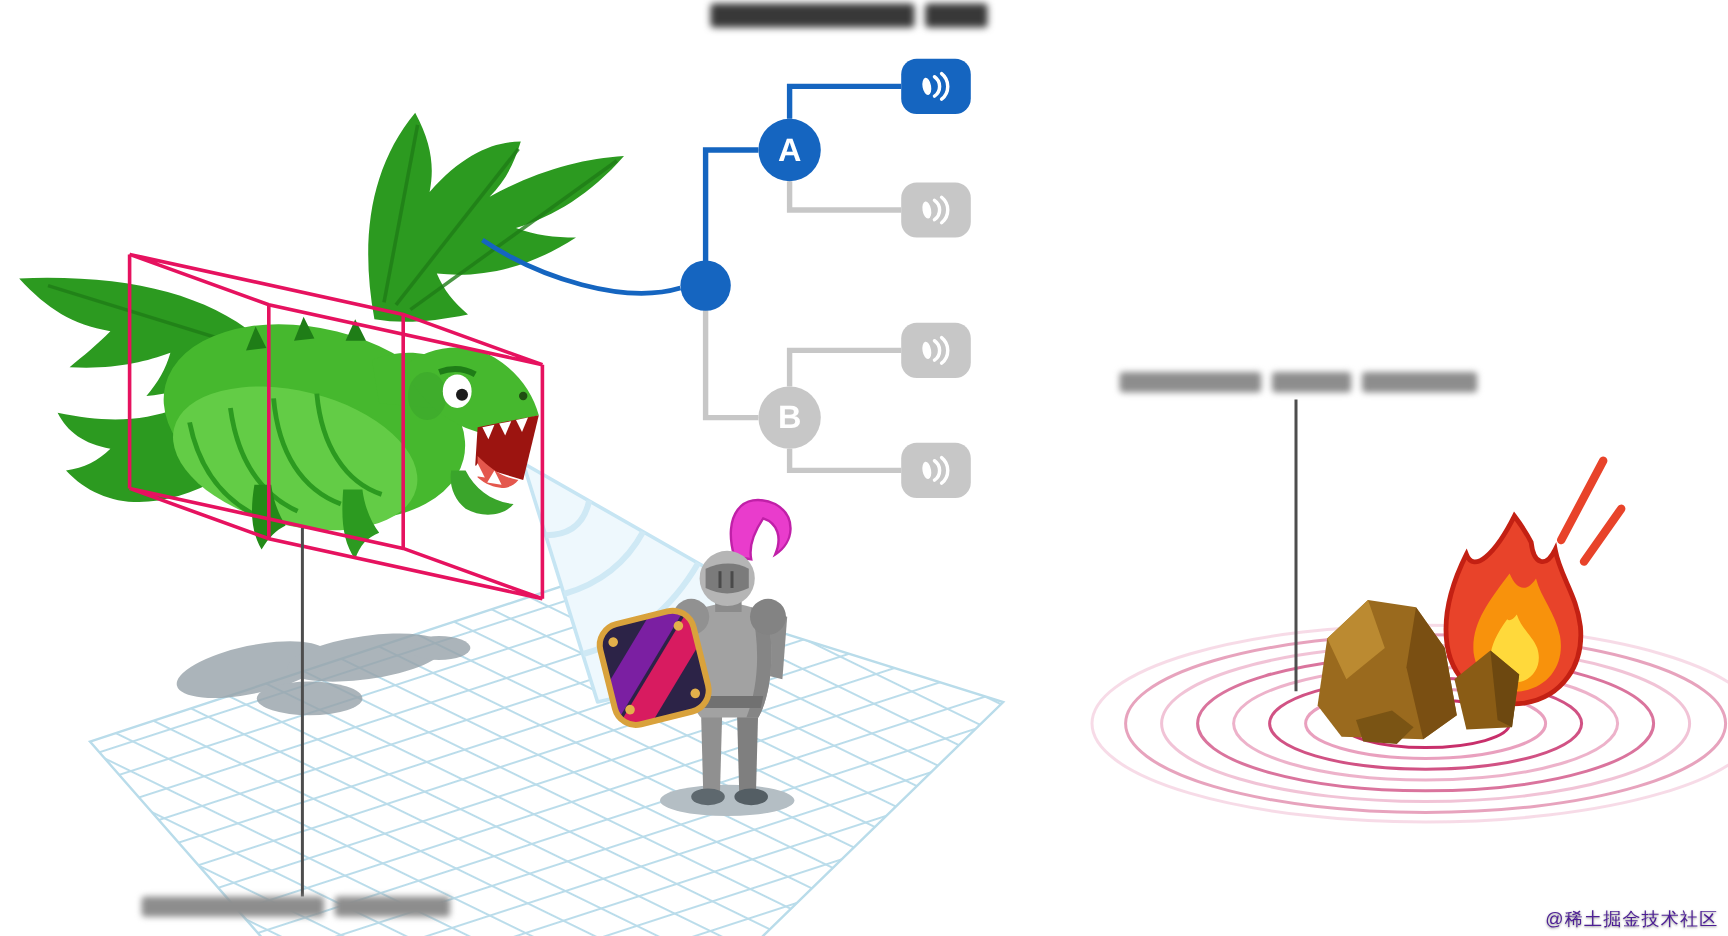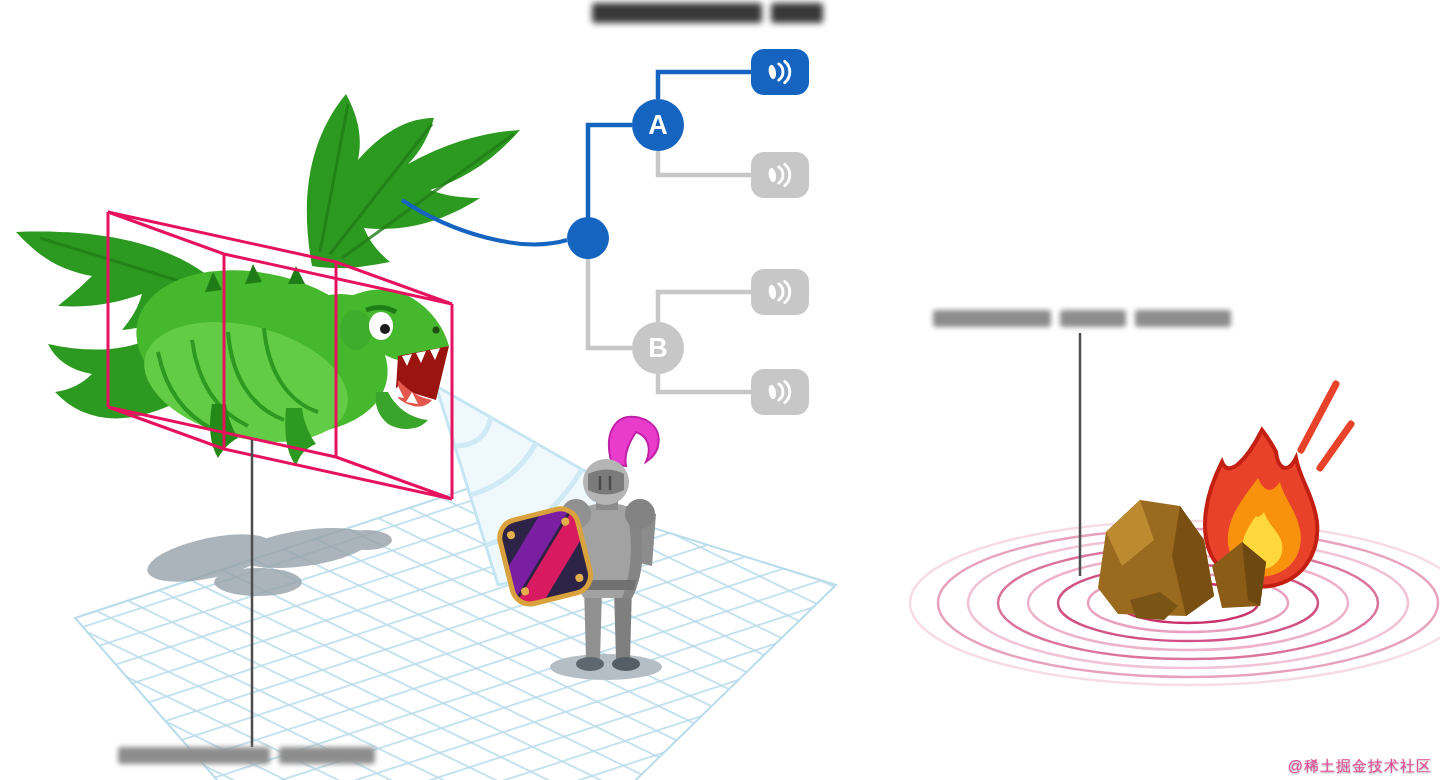--- a/index.html
+++ b/index.html
@@ -3,21 +3,21 @@
 <meta charset="utf-8">
 <style>
   html,body{margin:0;padding:0;background:#fff;}
   .canvas{position:relative;width:1440px;height:780px;background:#ffffff;overflow:hidden;
           font-family:"Liberation Sans", sans-serif;}
   .scene-svg{position:absolute;left:0;top:0;}
   .redact{position:absolute;display:flex;gap:9px;filter:blur(3px);}
   .redact .bar{height:20px;border-radius:3px;background:#383838;}
   .redact.light{filter:blur(2.5px);}
   .redact.light .bar{height:17px;background:#8d8d8d;}
-  .watermark{position:absolute;right:8px;bottom:4px;color:#ec4899;font-size:15px;
+  .watermark{position:absolute;right:8px;bottom:4px;color:#4c1d95;font-size:15px;
              letter-spacing:1px;text-shadow:0 1px 2px rgba(0,0,0,.45);}
 </style>
 </head>
 <body>
 
 <div class="canvas">
 
 <svg class="scene-svg" width="1440" height="780" viewBox="0 0 1440 780">
   <defs>
     <pattern id="gridA" width="60" height="23" patternUnits="userSpaceOnUse" patternTransform="rotate(-18)">

